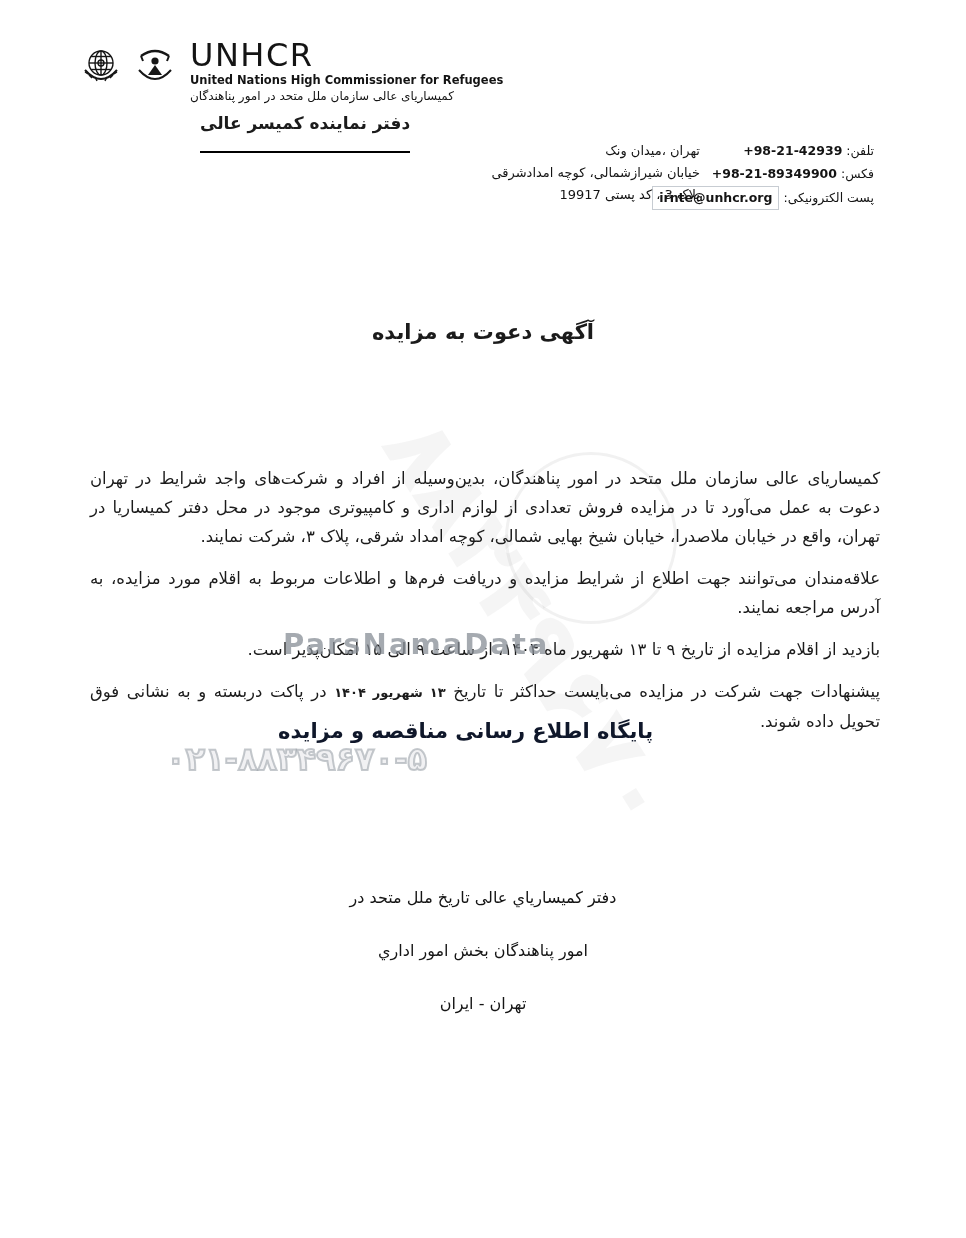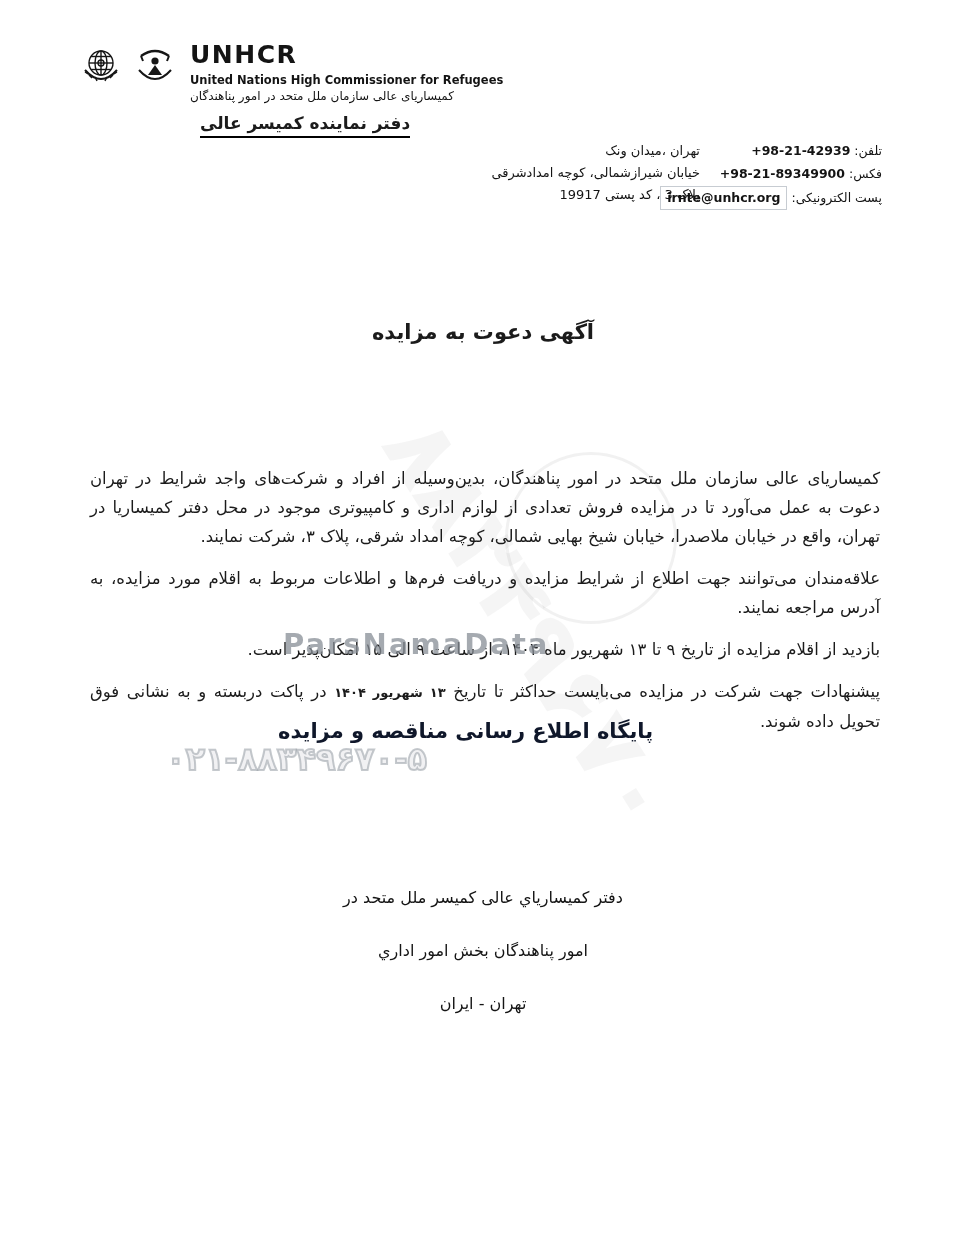--- a/index.html
+++ b/index.html
@@ -12,32 +12,32 @@
     background: #ffffff;
     font-family: "DejaVu Sans", sans-serif;
     color: #1b1b1b;
     overflow: hidden;
   }
 
   
   .header-logos { position: absolute; left: 78px; top: 44px; display: flex; gap: 8px; }
   .emblem { width: 46px; height: 50px; display: inline-block; }
   .logo-text-block { position: absolute; left: 190px; top: 38px; }
-  .unhcr-word { font-size: 25px; font-weight: bold; letter-spacing: 1.5px; color: #141414; line-height: 34px; }
+  .unhcr-word { font-size: 32px; font-weight: normal; letter-spacing: 1.5px; color: #141414; line-height: 34px; }
   .unhcr-sub-en { font-size: 11.5px; font-weight: bold; margin-top: 1px; color: #141414; }
   .unhcr-sub-fa { font-size: 12px; margin-top: 2px; direction: rtl; text-align: left; color: #141414; }
   .office-title {
     position: absolute; left: 200px; top: 113px;
     font-size: 17px; font-weight: bold; direction: rtl;
-    border-bottom: 2.5px solid #000; padding-bottom: 3px;
+    border-bottom: 2.5px solid #000; padding-bottom: 18px;
   }
 
   
   .contact-block {
-    position: absolute; right: 84px; top: 140px;
+    position: absolute; right: 92px; top: 140px;
     direction: rtl; text-align: right;
     font-size: 12.5px; line-height: 22px; color: #141414; margin-left: 11px;
   }
   .contact-row { margin-bottom: 1px; }
   .contact-value { font-weight: bold; direction: ltr; unicode-bidi: embed; }
   .email-box {
     display: inline-block; border: 1px solid #c7ccd2; padding: 0 6px;
     font-weight: bold; direction: ltr; unicode-bidi: embed;
   }
   .address-block {
@@ -181,18 +181,18 @@
     <p>علاقه‌مندان می‌توانند جهت اطلاع از شرایط مزایده و دریافت فرم‌ها و اطلاعات مربوط به اقلام مورد مزایده، به آدرس مراجعه نمایند.</p>
     <p>بازدید از اقلام مزایده از تاریخ ۹ تا ۱۳ شهریور ماه ۱۴۰۴، از ساعت ۹ الی ۱۵ امکان‌پذیر است.</p>
     <p><span>پیشنهادات جهت شرکت در مزایده می‌بایست حداکثر تا تاریخ </span><span class="date-bold">۱۳ شهریور ۱۴۰۴</span><span> در پاکت دربسته و به نشانی فوق تحویل داده شوند.</span></p>
   </div>
 
   <div class="wm wm-brand">ParsNamaData</div>
   <div class="wm wm-tagline">پایگاه اطلاع رسانی مناقصه و مزایده</div>
   <bdo dir="ltr" class="wm wm-phone">۰۲۱-۸۸۳۴۹۶۷۰-۵</bdo>
 
   <div class="footer-block">
-    <p>دفتر کمیساریاي عالی کمیسر ملل متحد در</p>
+    <p>دفتر کمیساریاي عالی تاریخ ملل متحد در</p>
     <p>امور پناهندگان بخش امور اداري</p>
     <p>تهران - ایران</p>
   </div>
 
 </div>
 
 </body></html>

